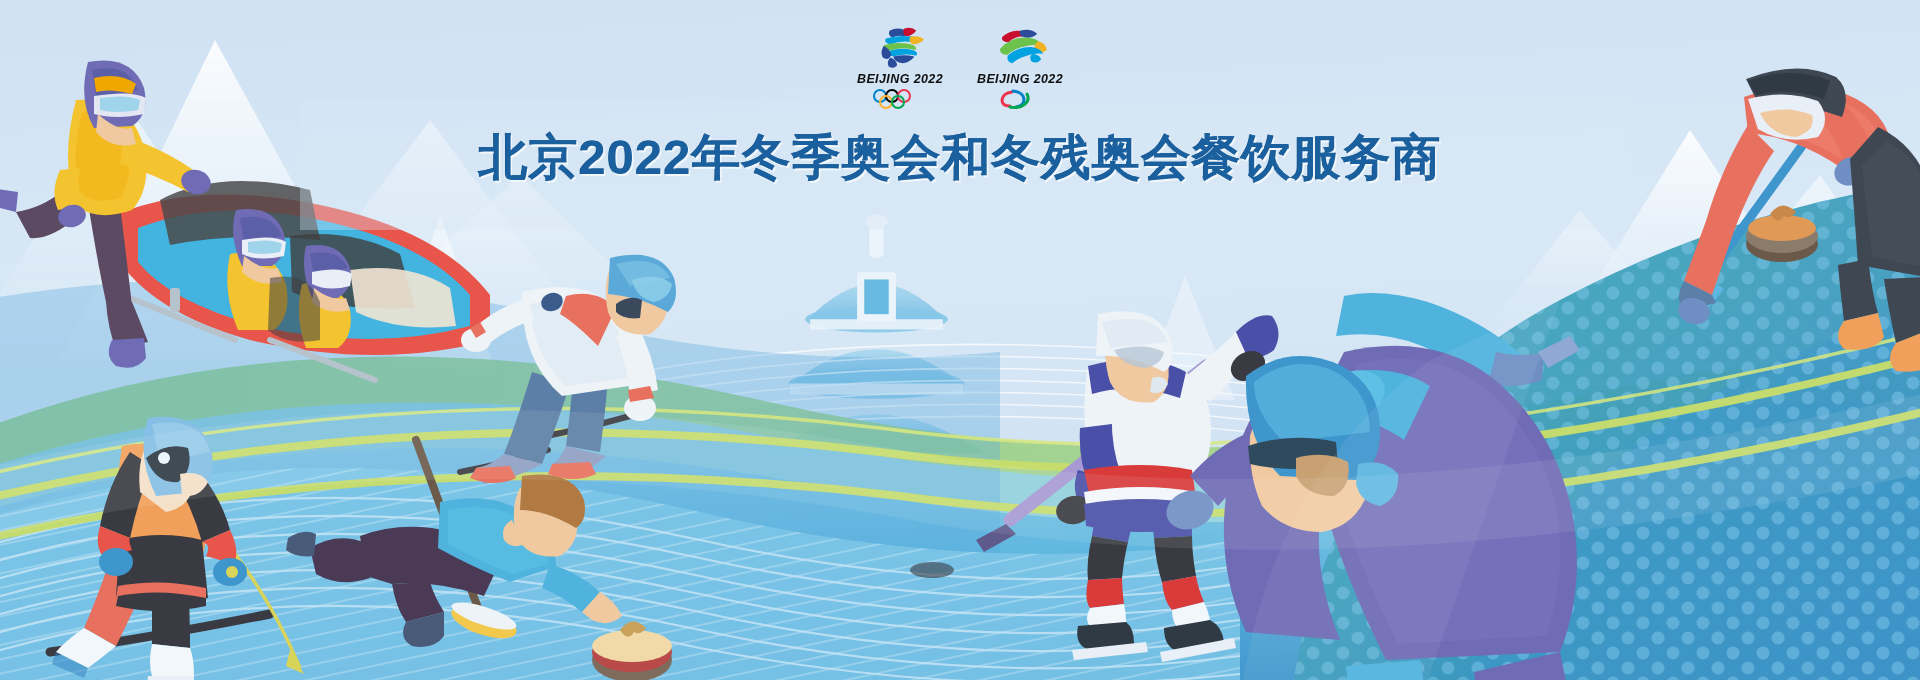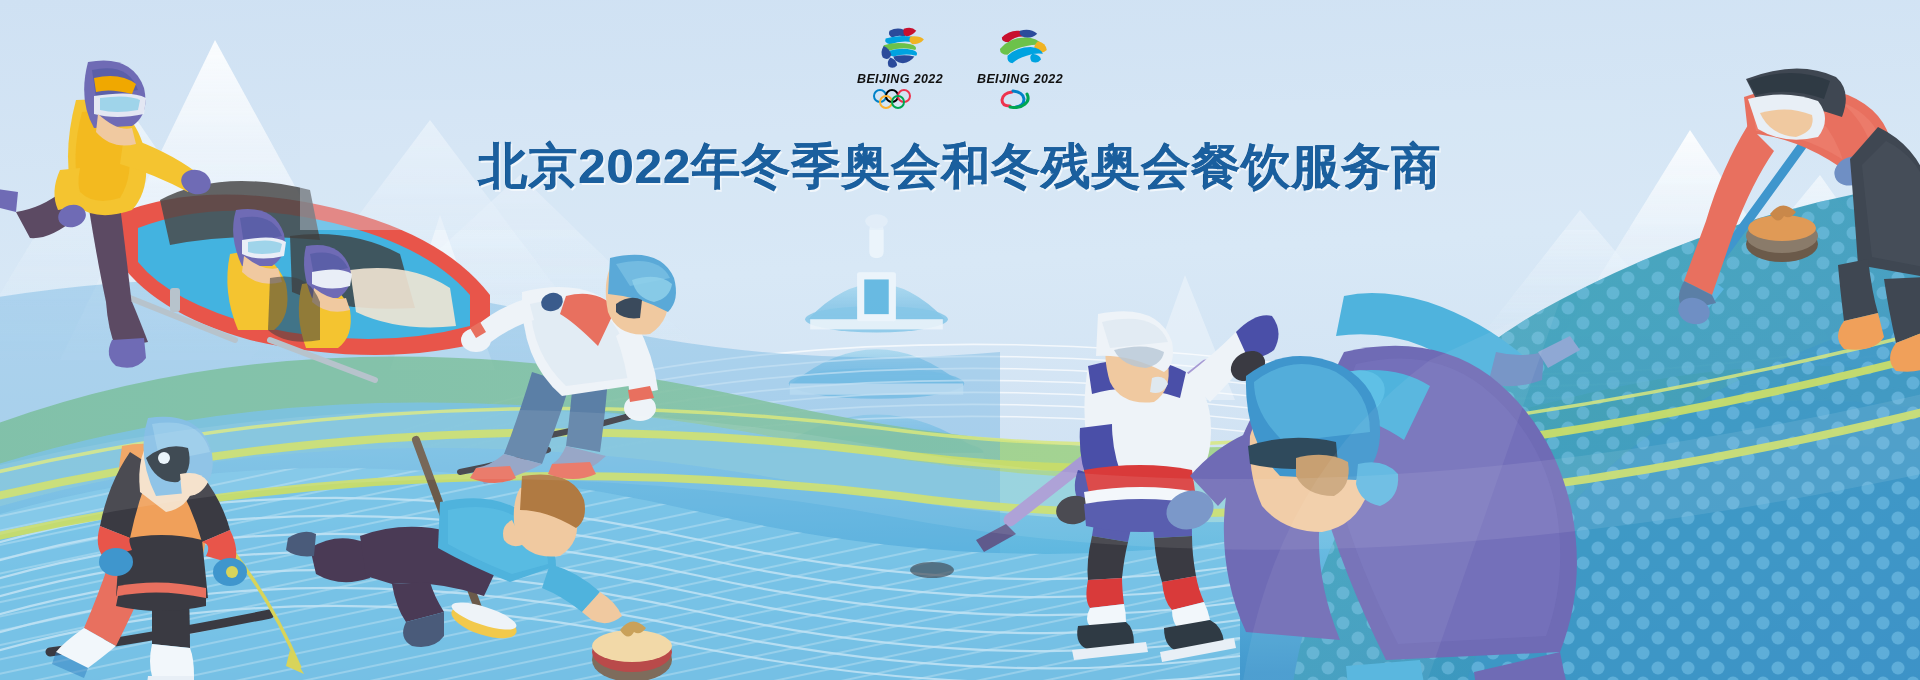--- a/index.html
+++ b/index.html
@@ -20,21 +20,21 @@
   #logo-row{display:flex;align-items:flex-end;gap:24px;margin-top:26px;pointer-events:auto;}
   .logo-unit{display:flex;flex-direction:column;align-items:center;width:96px;}
   .logo-mark{width:74px;height:44px;}
   .logo-word{
     font-family:"Liberation Sans","DejaVu Sans",sans-serif;
     font-style:italic;font-weight:bold;font-size:12.5px;letter-spacing:.4px;
     color:#111;margin-top:2px;white-space:nowrap;
   }
   .logo-rings{margin-top:3px;}
   #page-title{
-    margin-top:25px;pointer-events:auto;
+    margin-top:16px;pointer-events:auto;
     font-family:"Liberation Sans","DejaVu Sans",sans-serif;
     font-weight:bold;font-size:49px;letter-spacing:1px;
     color:#1a5f9e;
     text-shadow:1.5px 1.5px 0 #f2f7fb, -0.5px -0.5px 0 #0f4e86;
     white-space:nowrap;
   }
 </style>
 </head>
 <body>
 

